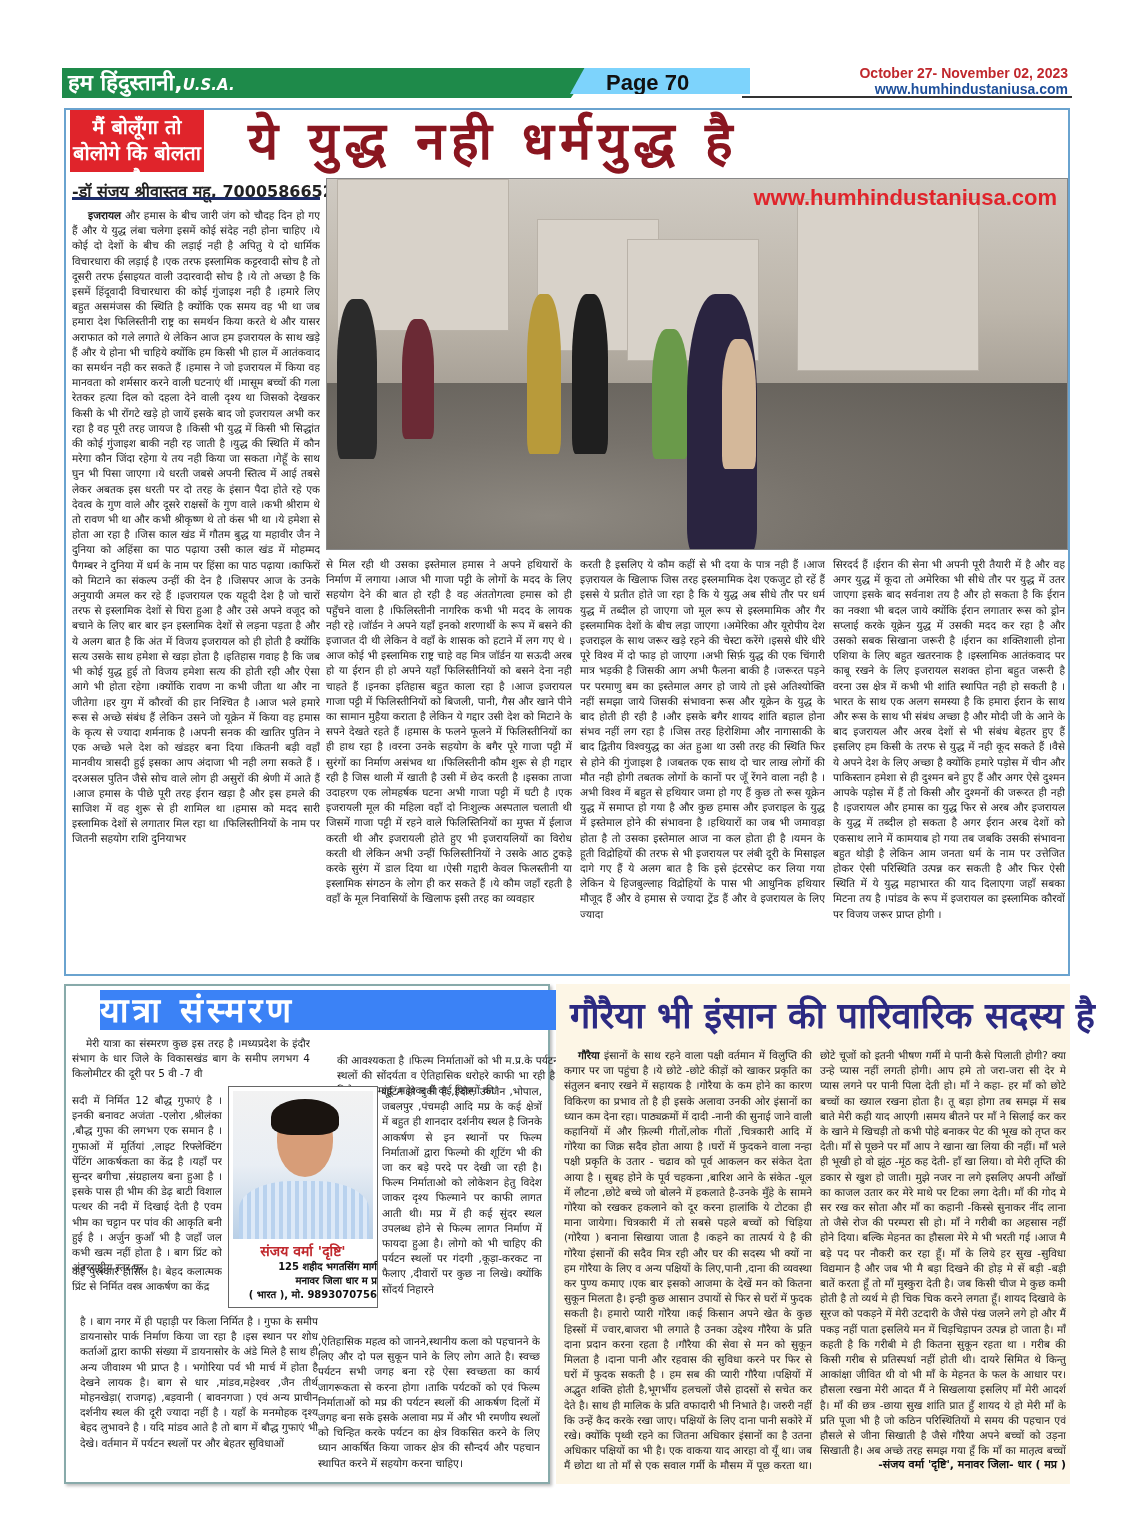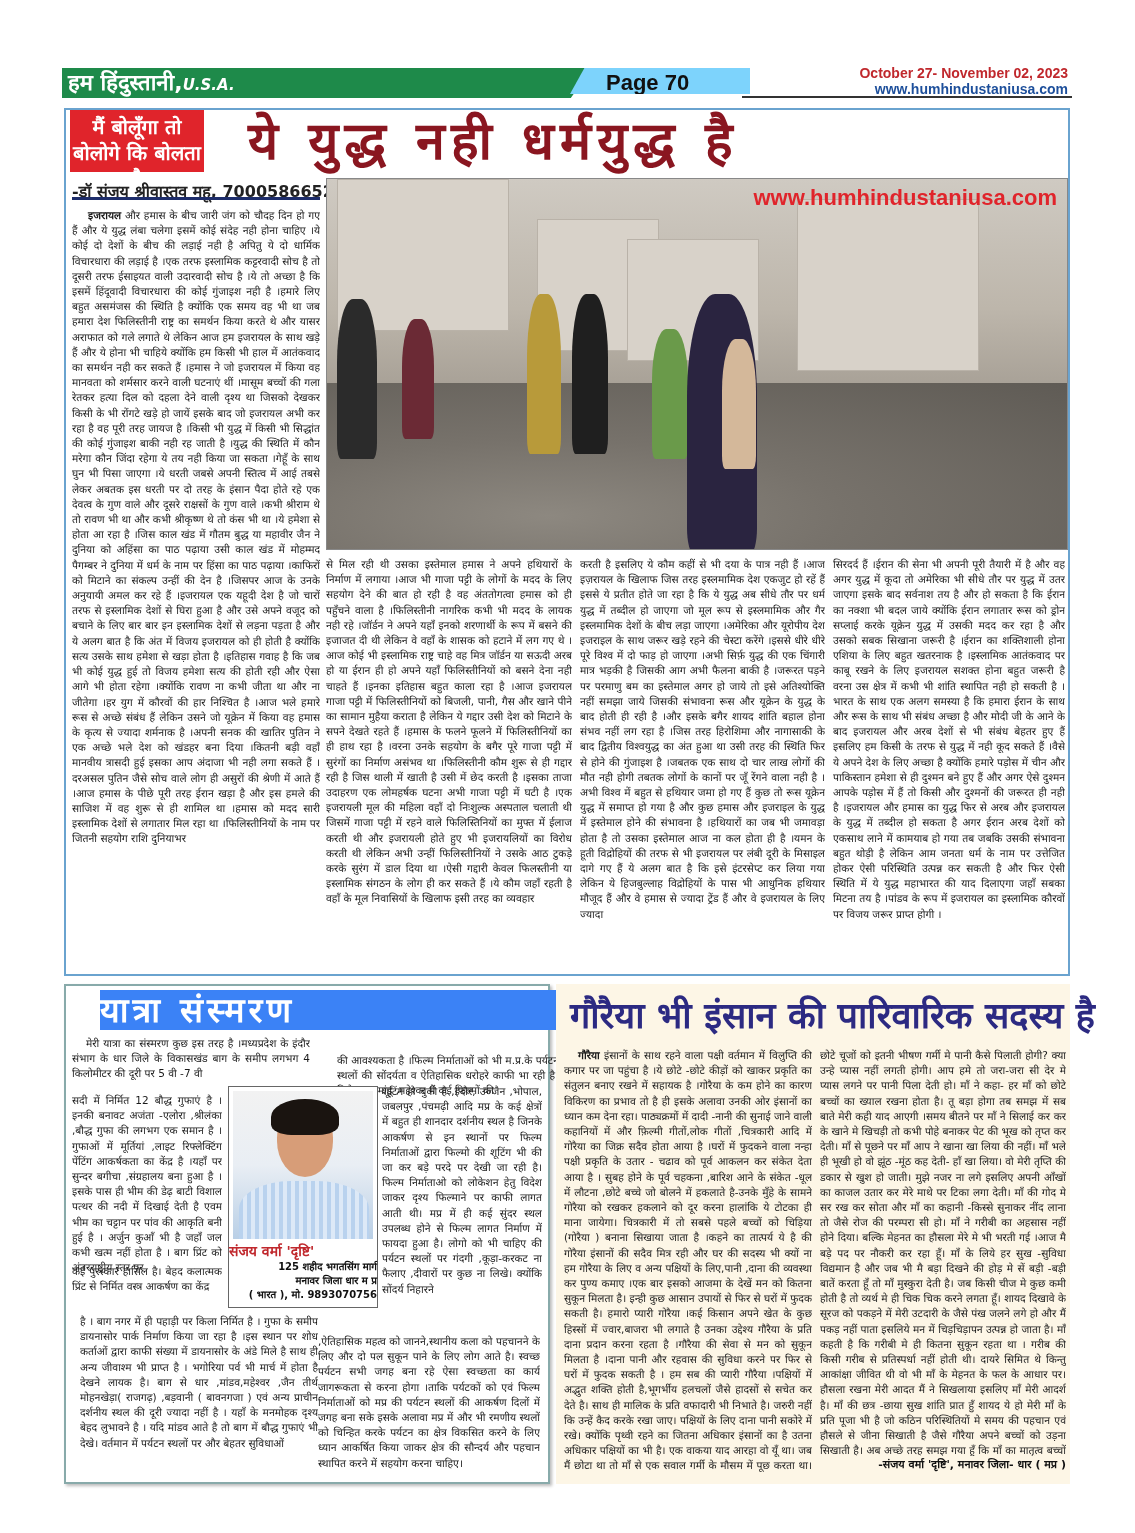--- a/index.html
+++ b/index.html
@@ -46,21 +46,21 @@
   .t4 { left:382px; top:1084px; width:160px; height:250px; }
   .t5 { left:72px; top:1264px; width:150px; height:50px; }
   .t6 { left:72px; top:1314px; width:238px; height:165px;margin-left:8px; }
   .t7 { left:318px; top:1334px; width:222px; height:145px; }
 
   .authorbox { position:absolute; left:228px; top:1086px; width:150px; height:222px; border:1px solid #666; background:#fff; box-sizing:border-box; }
   .portrait { position:absolute; left:4px; top:4px; width:140px; height:148px; background:linear-gradient(180deg,#f2f2f2 0%,#e9eef4 50%,#b9cfe6 100%); overflow:hidden; }
   .portrait .head { position:absolute; left:44px; top:14px; width:56px; height:72px; background:#d79d78; border-radius:45% 45% 50% 50%; }
   .portrait .hair { position:absolute; left:38px; top:8px; width:68px; height:36px; background:#1a1410; border-radius:50% 50% 30% 30%; }
   .portrait .shirt { position:absolute; left:6px; top:90px; width:130px; height:70px; background:repeating-linear-gradient(90deg,#b9d2ee 0 4px,#dde9f7 4px 8px); border-radius:40% 40% 0 0; }
-  .author-name { position:absolute; left:0; top:154px; width:100%; text-align:left; font-size:14px; font-weight:bold; color:#c0282d; }
+  .author-name { position:absolute; left:0; top:154px; width:100%; text-align:center; font-size:14px; font-weight:bold; color:#c0282d; }
   .author-addr { position:absolute; left:0; top:173px; width:100%; text-align:right; font-size:10px; font-weight:bold; line-height:14px; color:#111; }
 
   
   .frame3 { position:absolute; left:556px; top:984px; width:514px; height:500px; background:#fdf6e6; }
   .headline3 { position:absolute; left:570px; top:988px; width:504px; height:56px; font-size:36px; font-weight:bold; color:#2c2a82; text-align:center; line-height:56px; white-space:nowrap; }
   .s1 { left:564px; top:1048px; width:248px; height:426px; text-indent:14px; }
   .s2 { left:820px; top:1048px; width:246px; height:408px; }
   .sign3 { position:absolute; left:820px; top:1456px; width:246px; text-align:right; font-size:11px; font-weight:bold; color:#111; }
 </style>
 </head>

